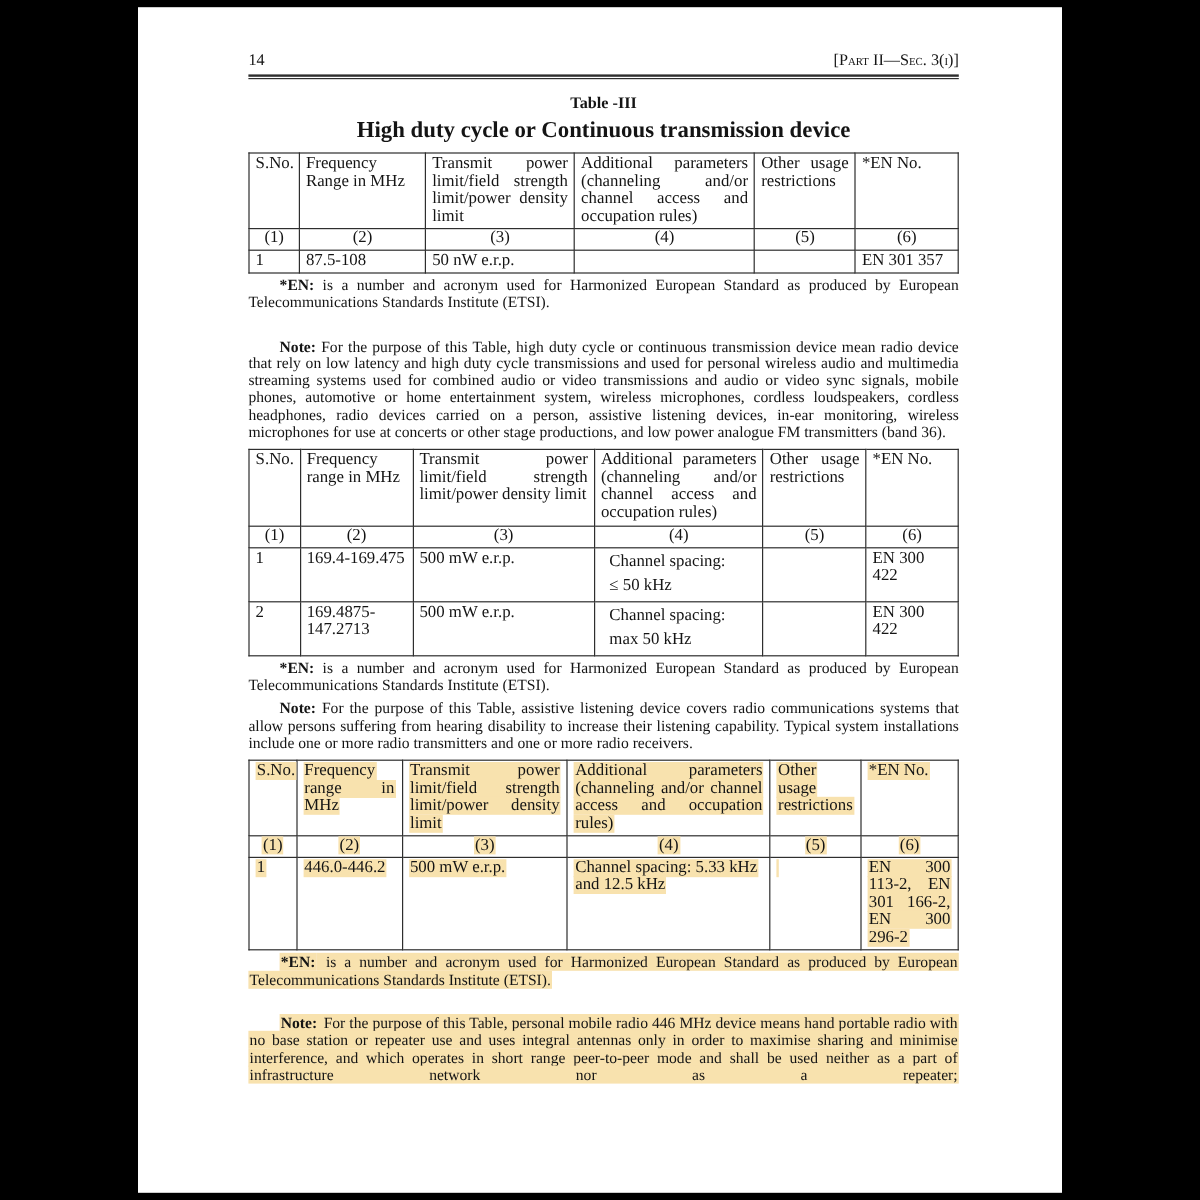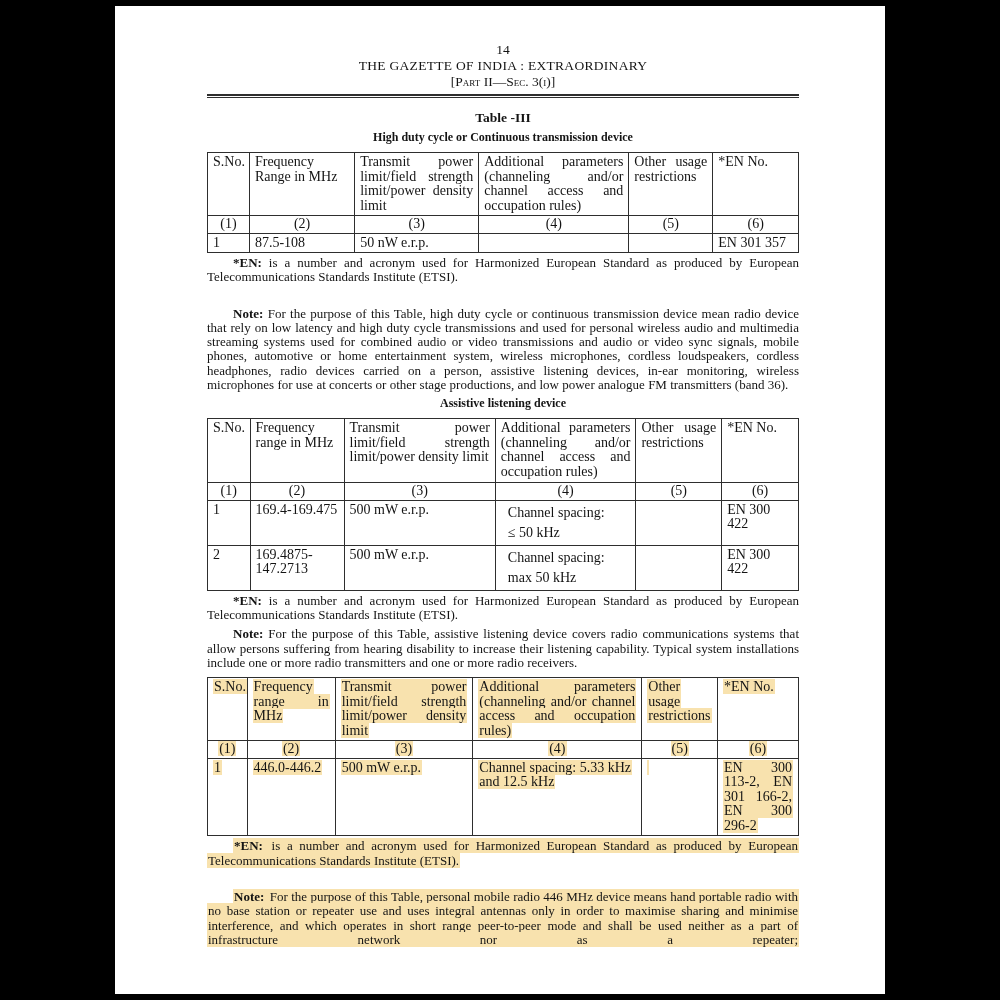--- a/index.html
+++ b/index.html
@@ -5,27 +5,27 @@
   :root { --hl: #f8e2ae; --ink: #141414; --line: #2e2e2e; }
   * { box-sizing: border-box; }
   html, body { margin:0; padding:0; }
   body {
     width:1000px; height:1000px; background:#000; position:relative;
     font-family:"Liberation Serif", serif; color:var(--ink);
   }
   .page { position:absolute; left:115px; top:6px; width:770px; height:988px; background:#fff; }
   .content { margin-left:92px; width:592px; padding-top:36px; }
 
-  .hdr-row { display:flex; justify-content:space-between; align-items:center; font-size:13.5px;flex-direction:column; }
+  .hdr-row { display:flex; justify-content:space-between; align-items:center; font-size:13.5px; }
   .hdr-center { letter-spacing:.3px; }
   .sc { font-variant: small-caps; }
   .rule { margin-top:4px; border-top:2.5px solid var(--line); border-bottom:1px solid var(--line); height:4px; }
 
   .tbl-title { text-align:center; font-weight:bold; font-size:13.5px; margin-top:12px; }
-  .tbl-sub   { text-align:center; font-weight:bold; font-size:12px; margin-top:4px; }
+  .tbl-sub   { text-align:center; font-weight:bold; font-size:19px; margin-top:4px; }
   .tbl-title span, .tbl-sub span { padding:0 2px; }
 
   table { border-collapse:collapse; table-layout:fixed; width:100%; margin-top:7px; font-size:14px; }
   td { border:1px solid var(--line); padding:2px 5px 2px 5px; vertical-align:top; line-height:14.5px; white-space:pre-line; }
   tr.hdr td { text-align:justify; }
   .t3 tr.hdr td { height:60px; }
   .t4 tr.hdr td { height:64px; }
   .t5 tr.hdr td { height:46px; }
   tr.nums td { text-align:center; padding:1px 2px; height:17px; }
   .t3 tr.data td { height:19px; }
@@ -49,21 +49,20 @@
   .hl { background: var(--hl); box-decoration-break: clone; -webkit-box-decoration-break: clone; padding:0 1px; }
 </style>
 </head>
 <body>
 
 <div class="page">
   <div class="content">
 
     <div class="hdr-row">
       <span>14</span>
-      <span class="hdr-center">THE GAZETTE OF INDIA : EXTRAORDINARY</span>
       <span class="sc">[Part II—Sec. 3(i)]</span>
     </div>
     <div class="rule"></div>
 
     <div class="tbl-title"><span>Table -III</span></div>
     <div class="tbl-sub"><span>High duty cycle or Continuous transmission device</span></div>
     <table class="t3">
       <tbody>
           <tr class="hdr">
         <td class="c1"><span>S.No.</span></td>
@@ -87,21 +86,20 @@
         <td>50 nW e.r.p.</td>
         <td></td>
         <td></td>
         <td>EN 301 357</td>
       </tr>
     </tbody>
       </table>
     <p class="para footnote"><b class="lead">*EN:</b><span> is a number and acronym used for Harmonized European Standard as produced by European Telecommunications Standards Institute (ETSI).</span></p>
     <p class="para note-lg"><b class="lead">Note:</b><span> For the purpose of this Table, high duty cycle or continuous transmission device mean radio device that rely on low latency and high duty cycle transmissions and used for personal wireless audio and multimedia streaming systems used for combined audio or video transmissions and audio or video sync signals, mobile phones, automotive or home entertainment system, wireless microphones, cordless loudspeakers, cordless headphones, radio devices carried on a person, assistive listening devices, in-ear monitoring, wireless microphones for use at concerts or other stage productions, and low power analogue FM transmitters (band 36).</span></p>
 
-    <div class="tbl-sub"><span>Assistive listening device</span></div>
     <table class="t4">
       <tbody>
           <tr class="hdr">
         <td class="c1"><span>S.No.</span></td>
         <td class="c2"><span>Frequency range in MHz</span></td>
         <td class="c3"><span>Transmit power limit/field strength limit/power density limit</span></td>
         <td class="c4"><span>Additional parameters (channeling and/or channel access and occupation rules)</span></td>
         <td class="c5"><span>Other usage restrictions</span></td>
         <td class="c6"><span>*EN No.</span></td>
       </tr>

